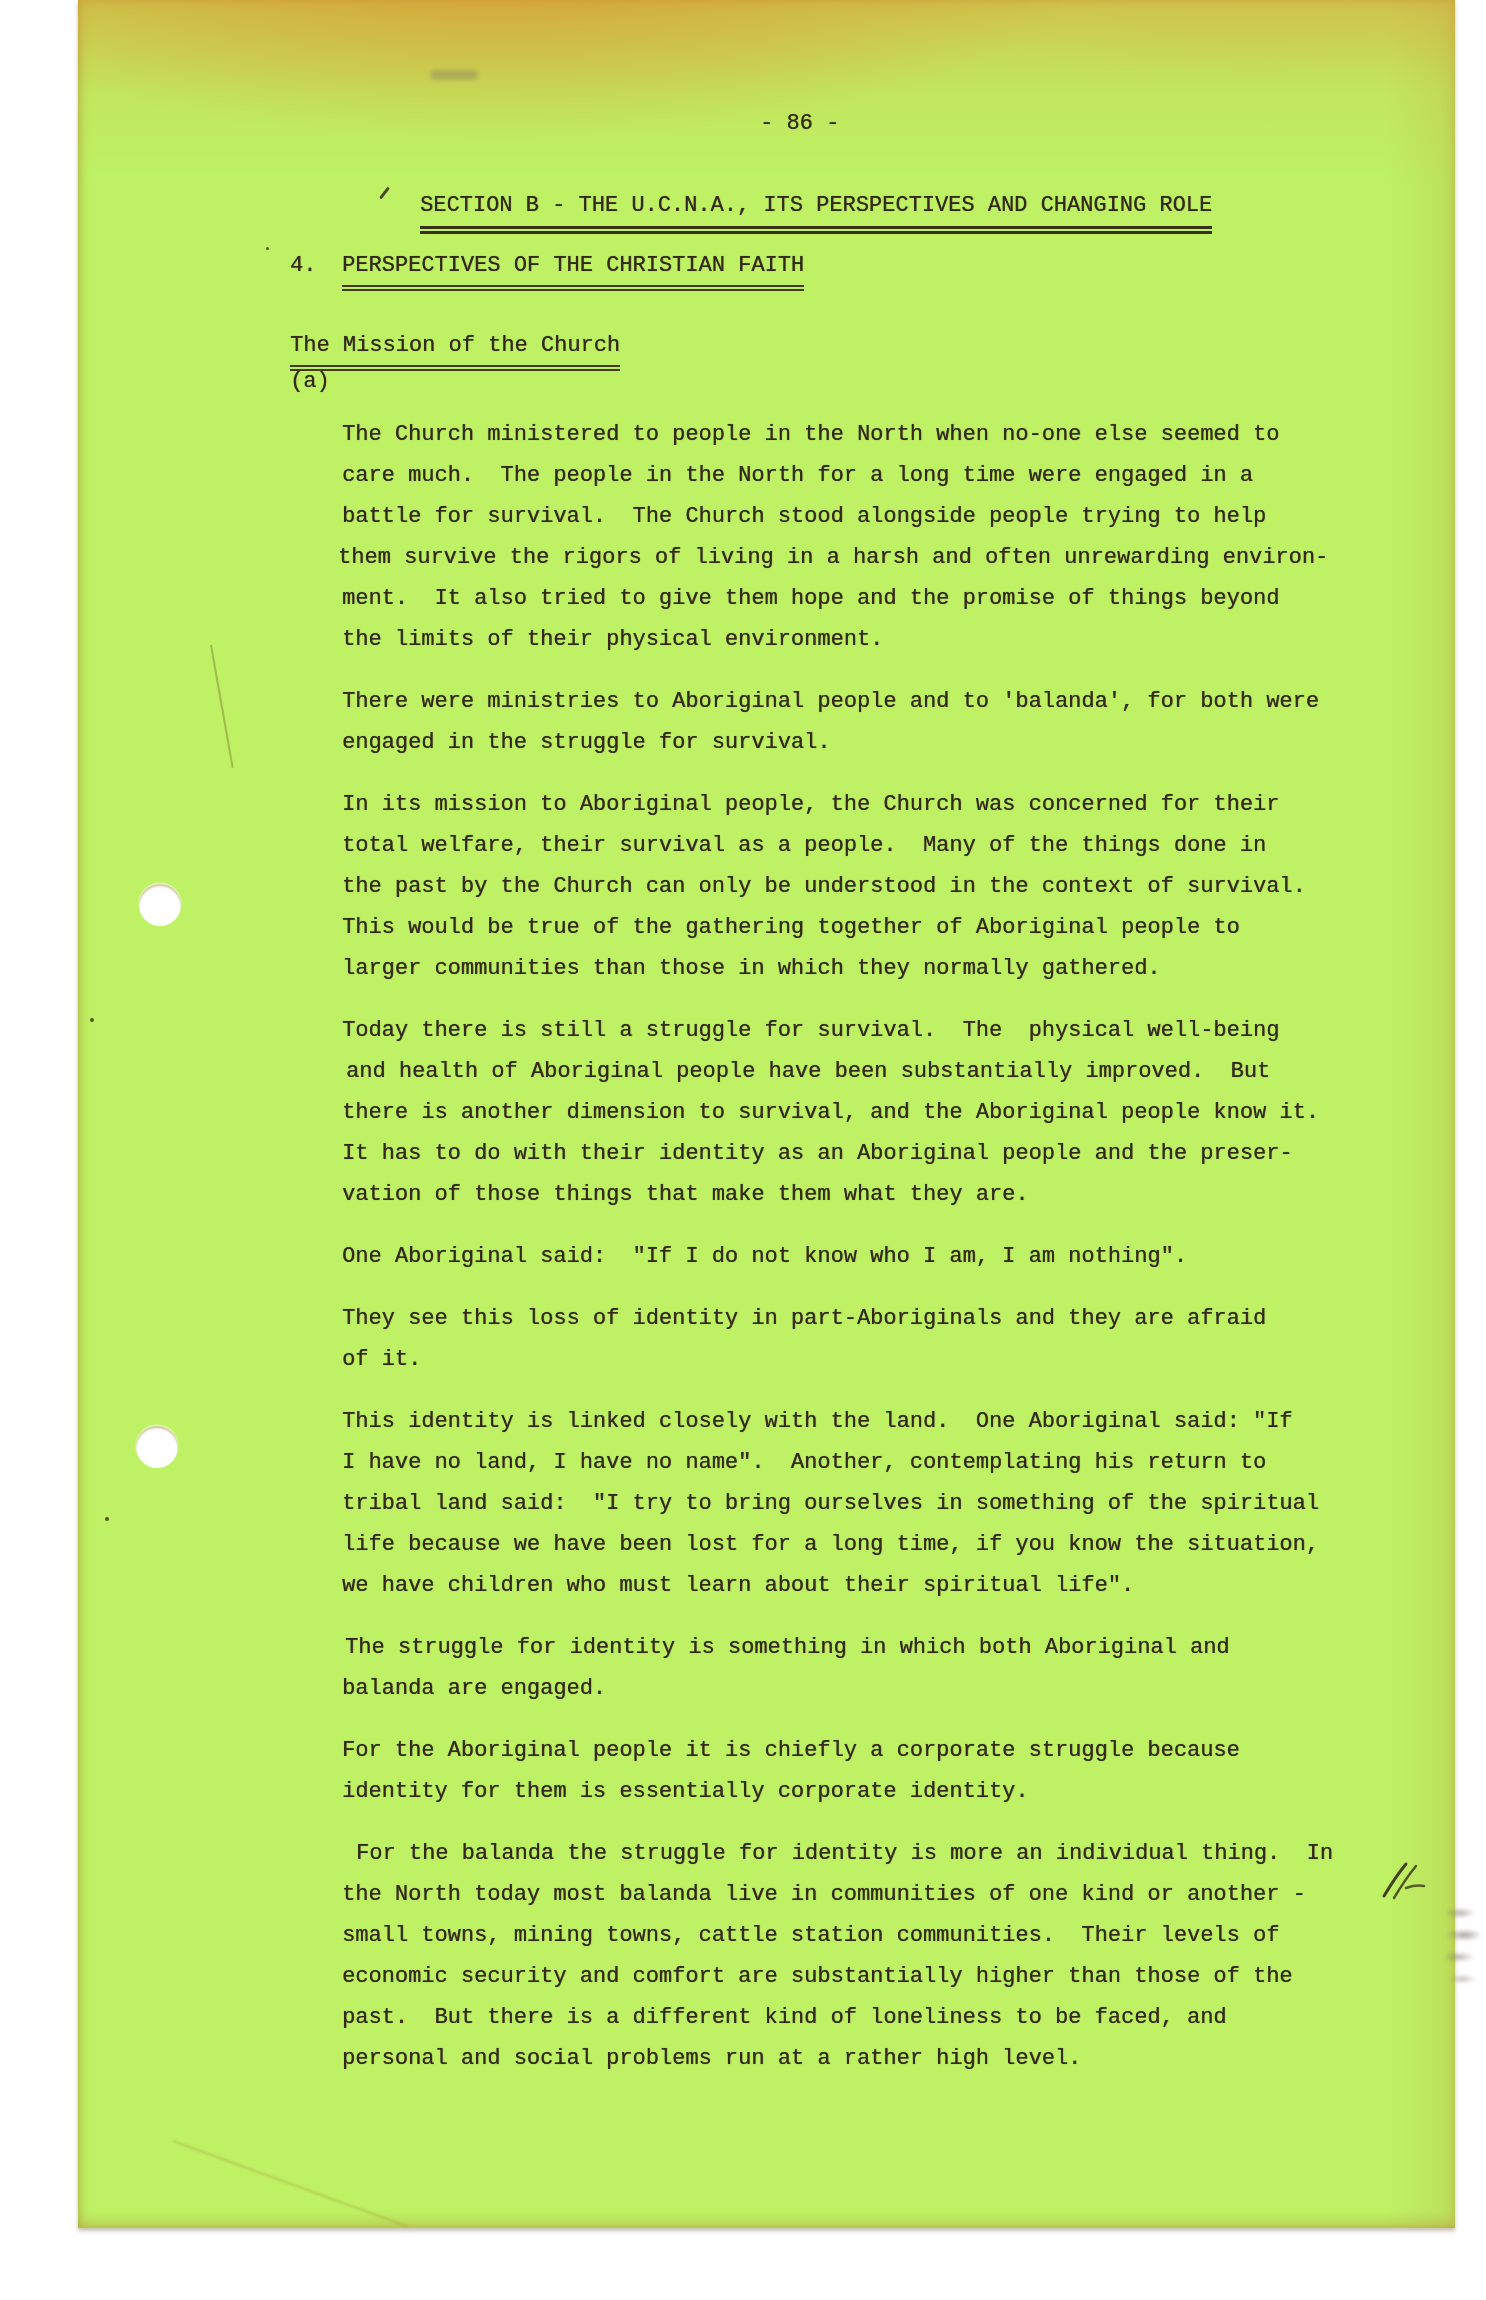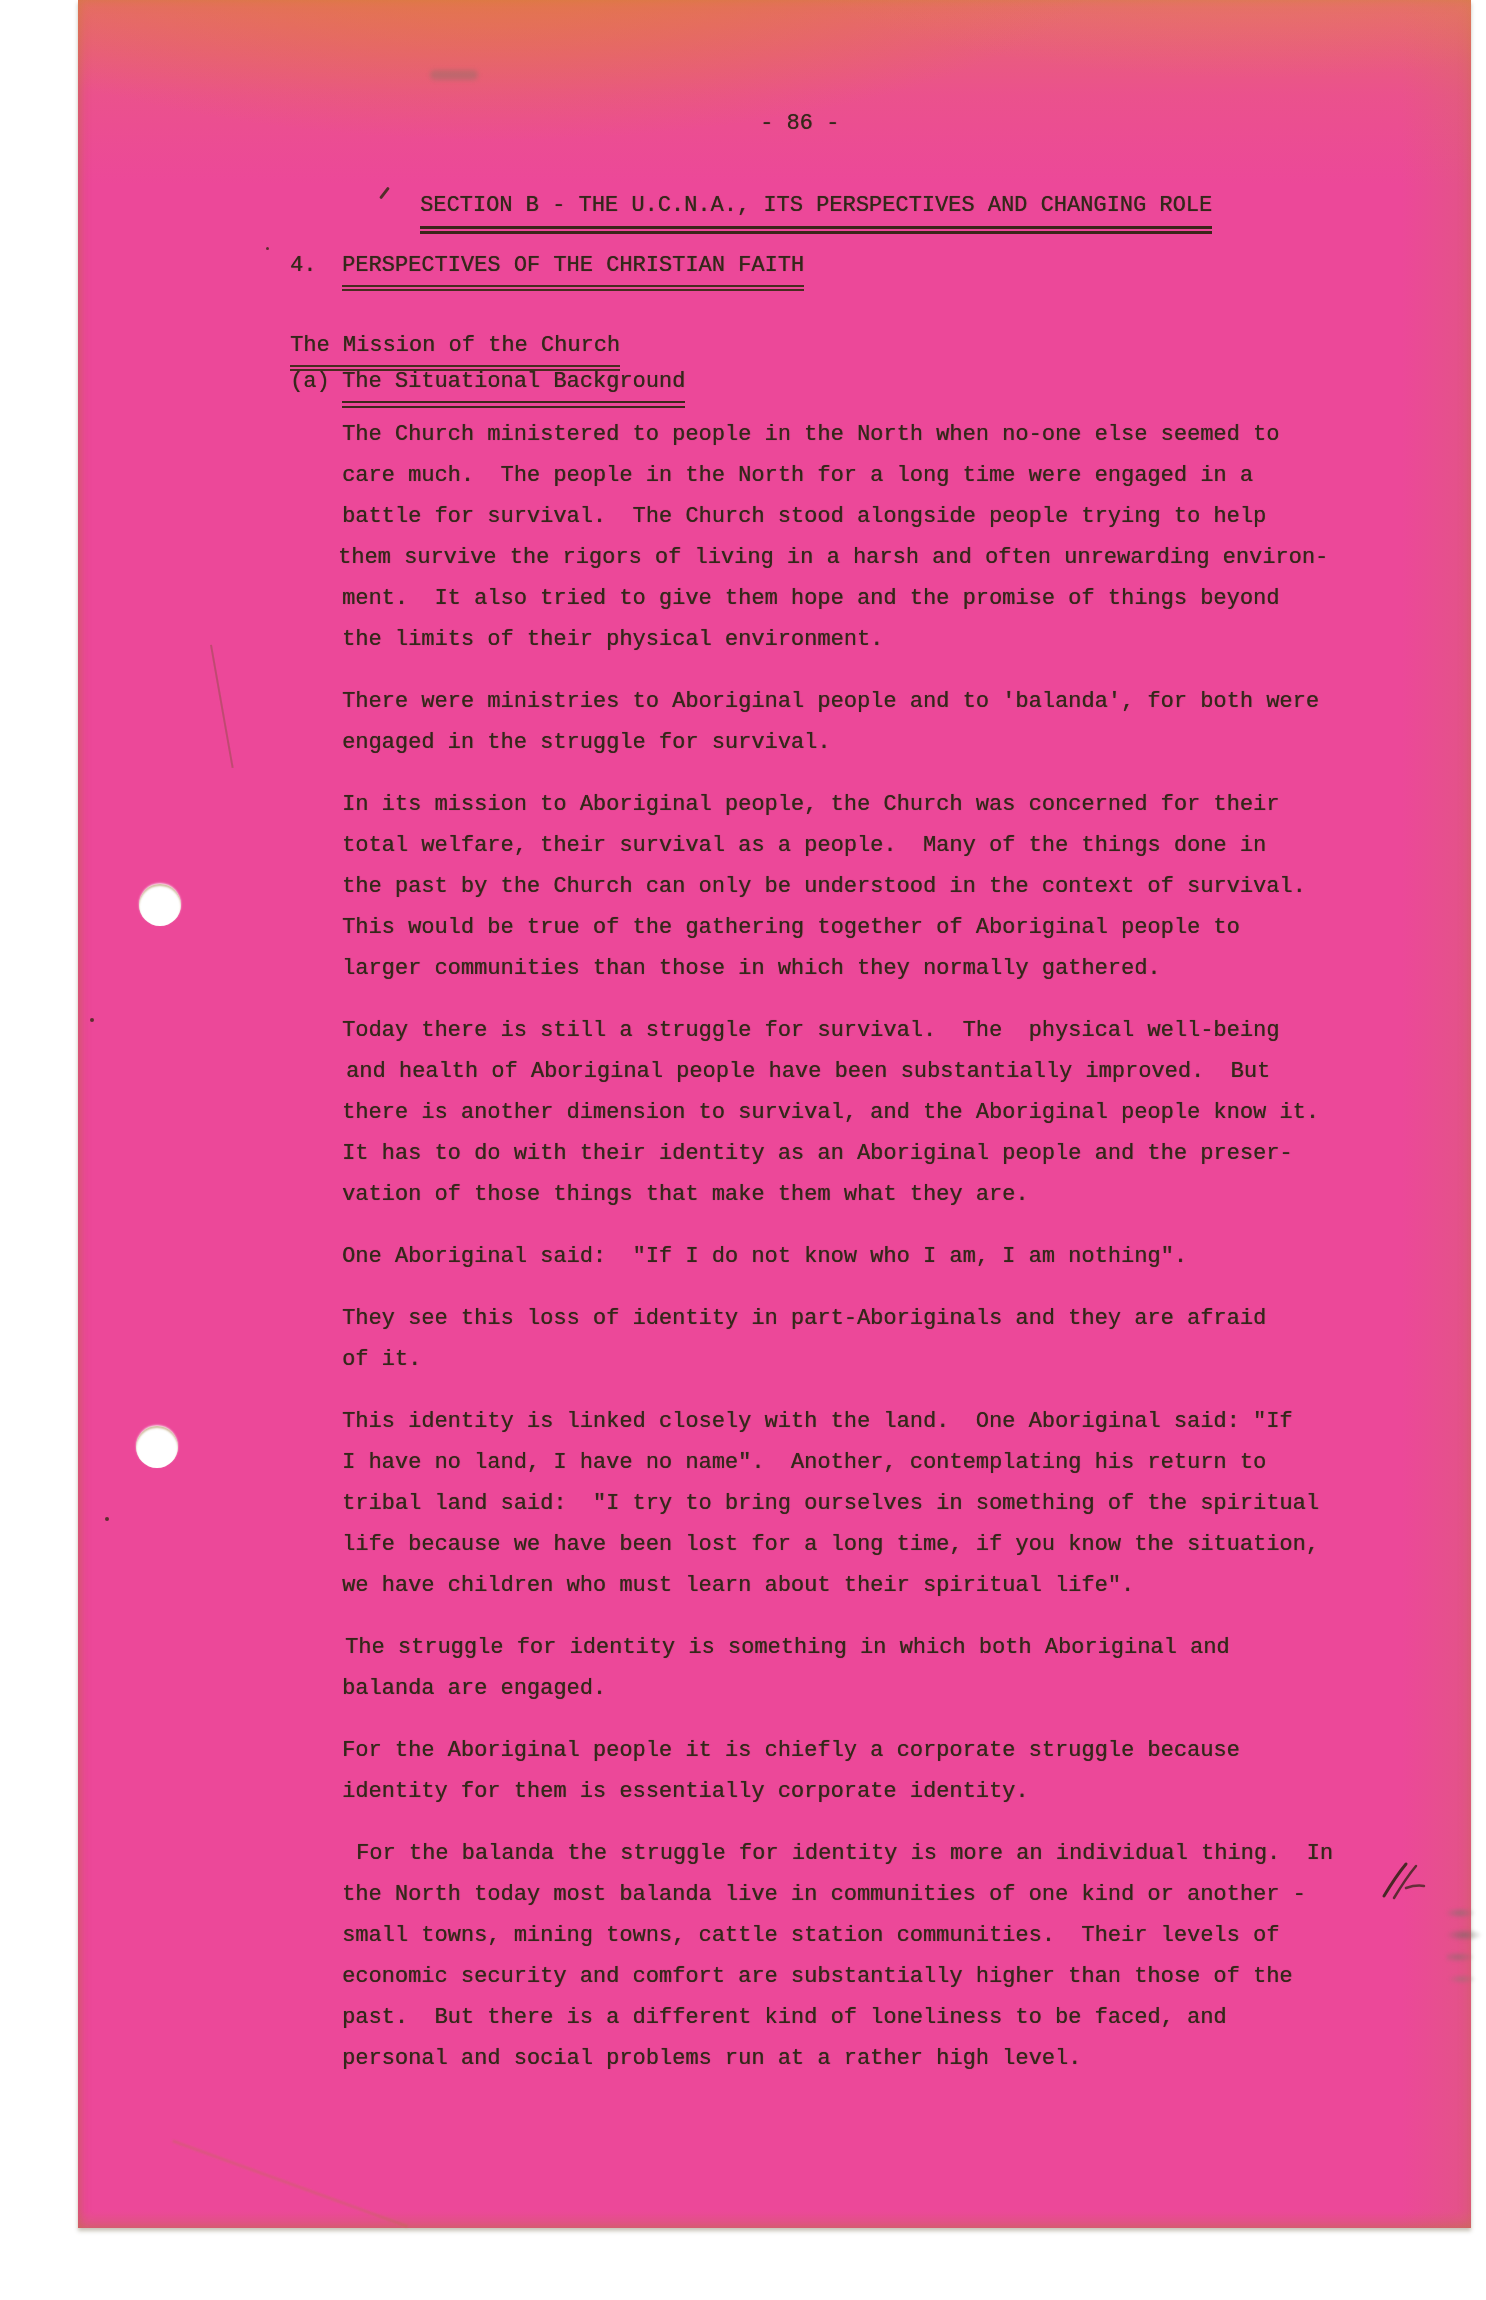--- a/index.html
+++ b/index.html
@@ -1,19 +1,19 @@
 <!DOCTYPE html>
 <html style="--ink: #33281a;"><head>
 <meta charset="utf-8">
 <style>
   html,body{margin:0;padding:0;background:#ffffff;}
   .stage{position:relative;width:1486px;height:2300px;background:#ffffff;overflow:hidden;
          font-family:"Liberation Mono","DejaVu Sans Mono",monospace;}
-  .paper{position:absolute;left:78px;top:0;width:1377px;height:2228px;background:#ec4899;
-         box-shadow:inset 0 0 14px rgba(168,120,40,.30), inset 3px 0 6px rgba(168,120,40,.22), 0 3px 4px rgba(130,120,95,.45);padding-left:16px;}
+  .paper{position:absolute;left:78px;top:0;width:1377px;height:2228px;background:#bef264;
+         box-shadow:inset 0 0 14px rgba(168,120,40,.30), inset 3px 0 6px rgba(168,120,40,.22), 0 3px 4px rgba(130,120,95,.45);}
   .paper::before{content:"";position:absolute;inset:0;pointer-events:none;
     background:
       radial-gradient(900px 300px at 420px -70px, rgba(222,134,40,.70), rgba(222,134,40,0) 70%),
       radial-gradient(760px 240px at 1180px -90px, rgba(226,158,66,.45), rgba(226,158,66,0) 70%),
       linear-gradient(180deg, rgba(224,148,52,.42) 0px, rgba(224,148,52,.12) 95px, rgba(224,148,52,0) 185px),
       linear-gradient(90deg, rgba(0,0,0,0) 95%, rgba(186,136,56,.18) 100%),
       linear-gradient(0deg, rgba(186,136,56,.20) 0px, rgba(186,136,56,0) 18px);}
   .txt{position:absolute;white-space:pre;font-size:22px;line-height:28px;color:var(--ink,#33281a);
        text-shadow:.4px .4px .7px rgba(48,36,18,.75);}
   .u2{padding-bottom:5px;border-bottom:6px double rgba(56,42,22,.92);}
@@ -47,21 +47,20 @@
     <div class="tick" style="left:305px;top:186px;"></div>
 
     <div class="txt u4" style="left:342px;top:192px;">SECTION B - THE U.C.N.A., ITS PERSPECTIVES AND CHANGING ROLE</div>
 
     <div class="txt" style="left:212px;top:252px;">4.</div>
     <div class="txt u2" style="left:264px;top:252px;">PERSPECTIVES OF THE CHRISTIAN FAITH</div>
 
     <div class="txt u2" style="left:212px;top:312px;margin-top:20px;">The Mission of the Church</div>
 
     <div class="txt" style="left:212px;top:368px;">(a)</div>
-    <div class="txt u3" style="left:264px;top:368px;">The Situational Background</div>
 
     <div id="body-text">
         <div class="txt" style="left: 264px; top: 421px;">The Church ministered to people in the North when no-one else seemed to</div>
         <div class="txt" style="left: 264px; top: 462px;">care much.  The people in the North for a long time were engaged in a</div>
         <div class="txt" style="left: 264px; top: 503px;">battle for survival.  The Church stood alongside people trying to help</div>
         <div class="txt" style="left: 260px; top: 544px;">them survive the rigors of living in a harsh and often unrewarding environ-</div>
         <div class="txt" style="left: 264px; top: 585px;">ment.  It also tried to give them hope and the promise of things beyond</div>
         <div class="txt" style="left: 264px; top: 626px;">the limits of their physical environment.</div>
         <div class="txt" style="left: 264px; top: 688px;">There were ministries to Aboriginal people and to 'balanda', for both were</div>
         <div class="txt" style="left: 264px; top: 729px;">engaged in the struggle for survival.</div>

